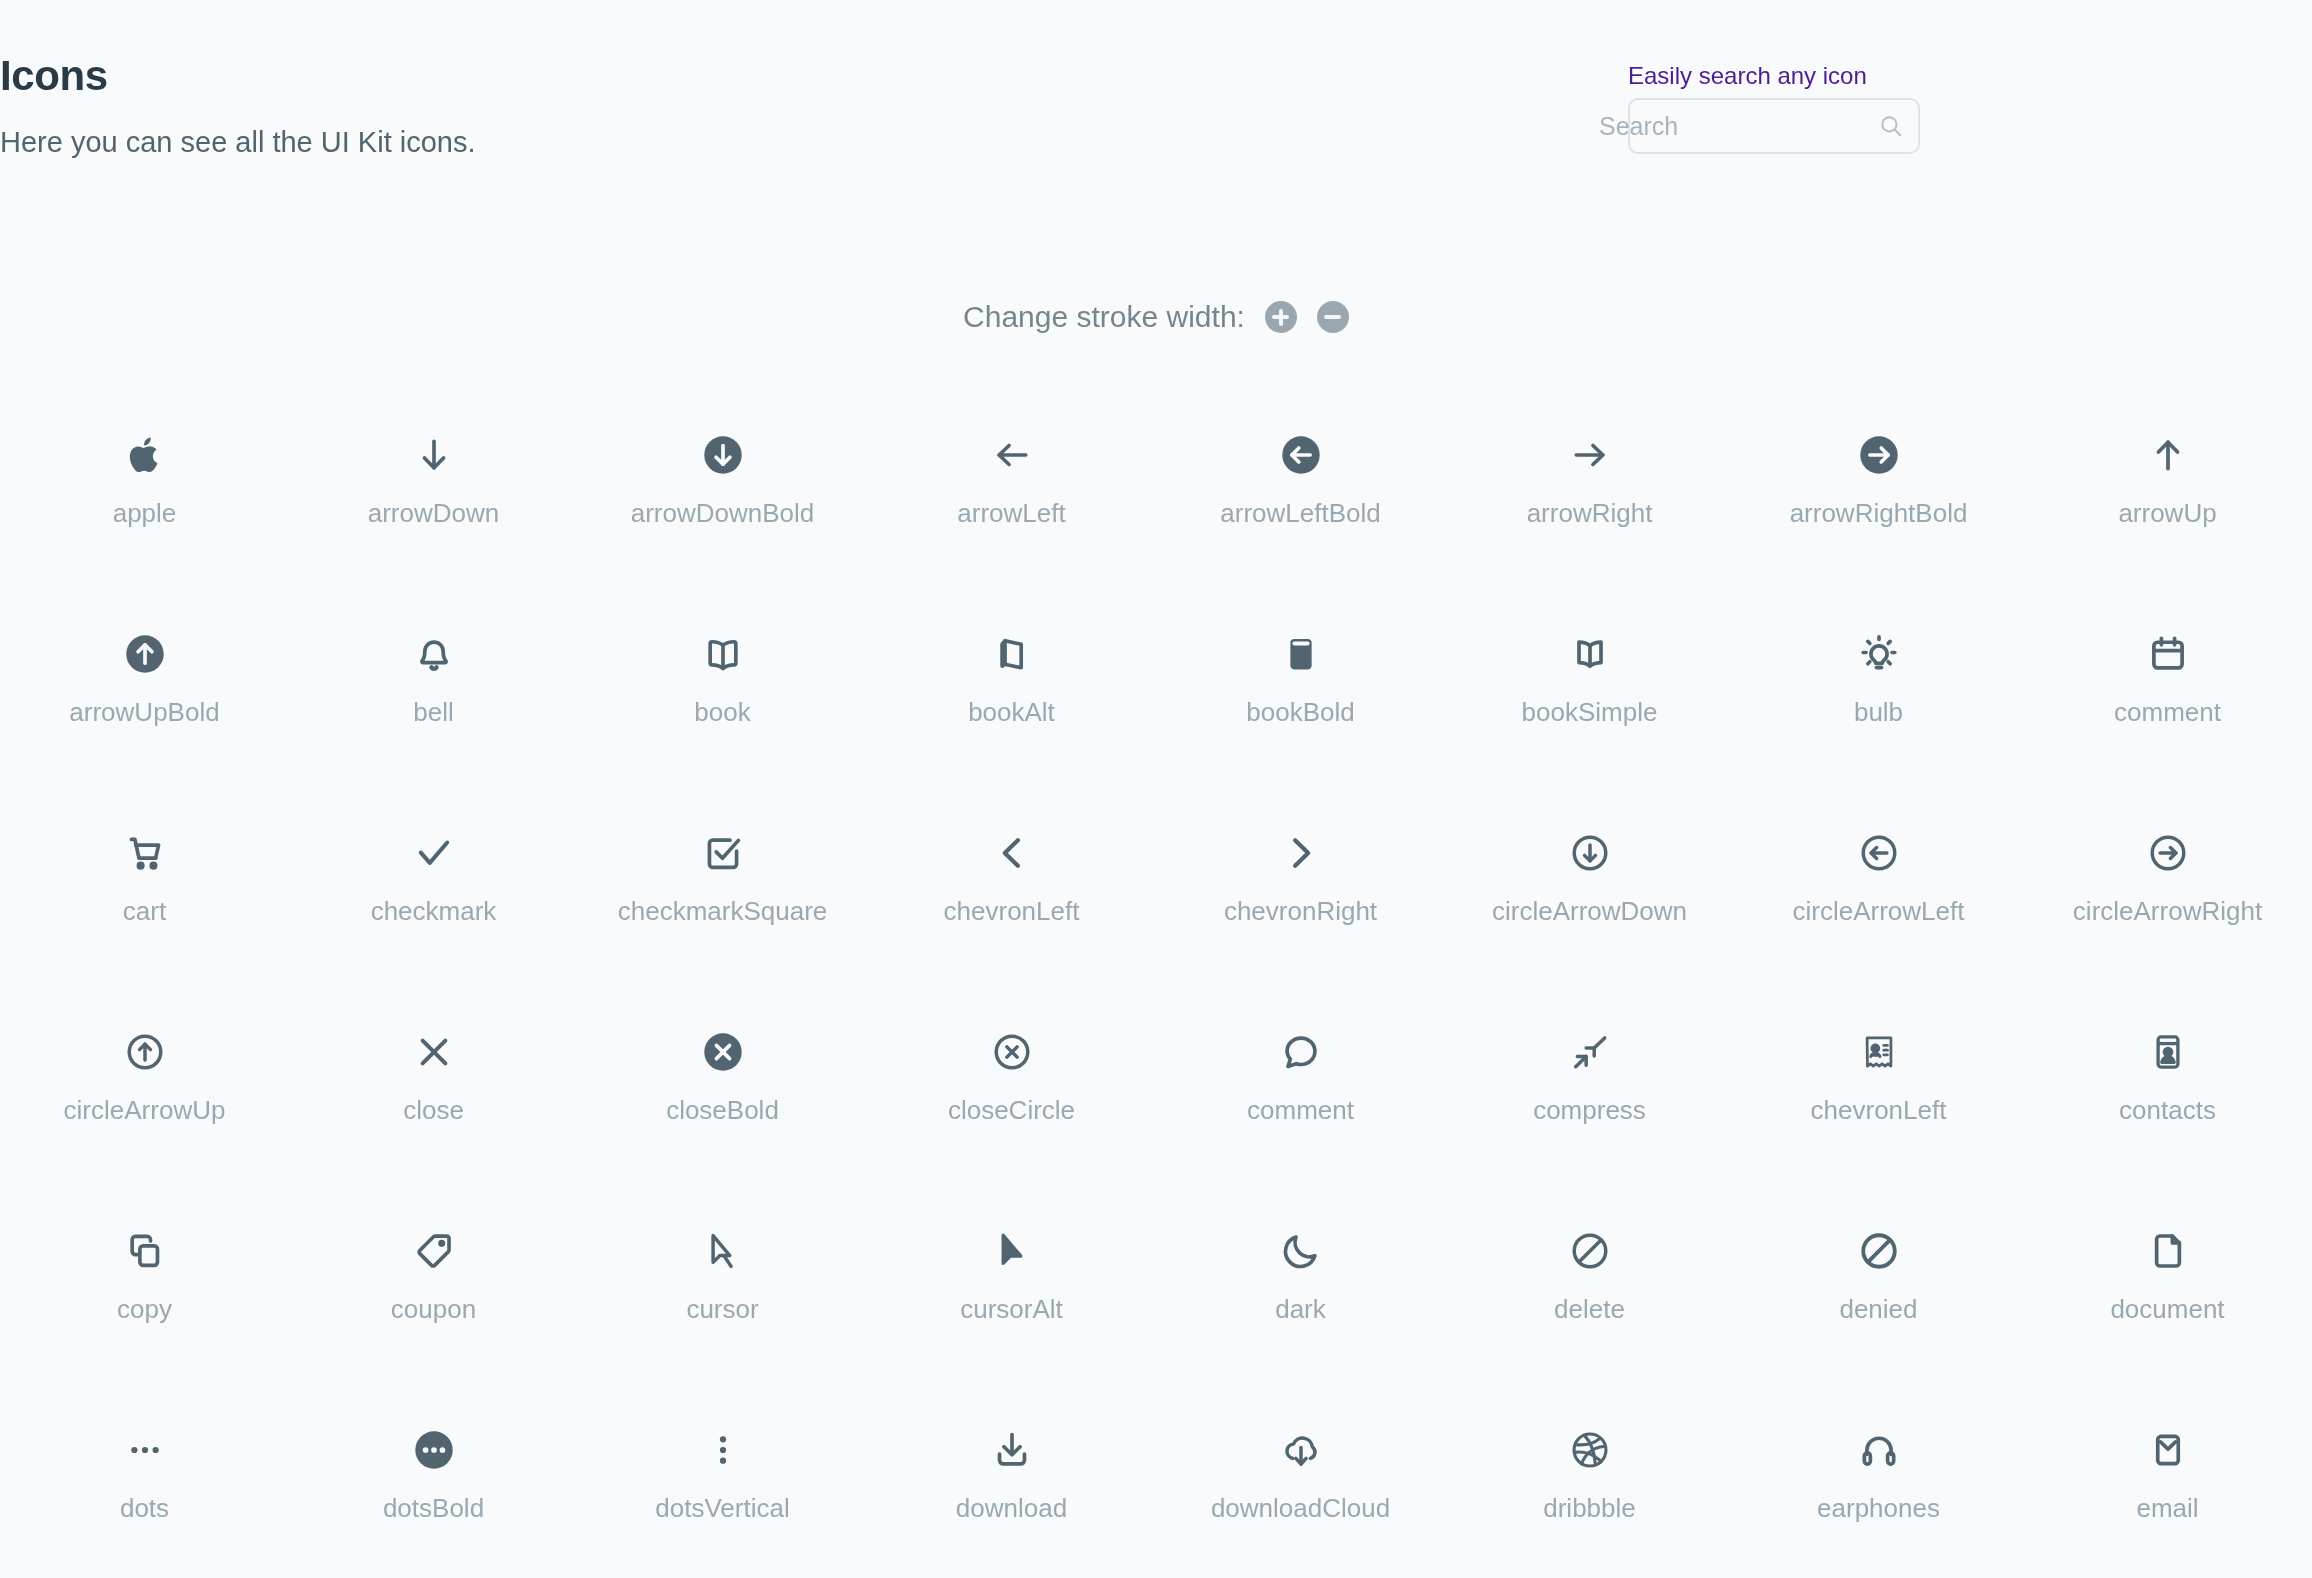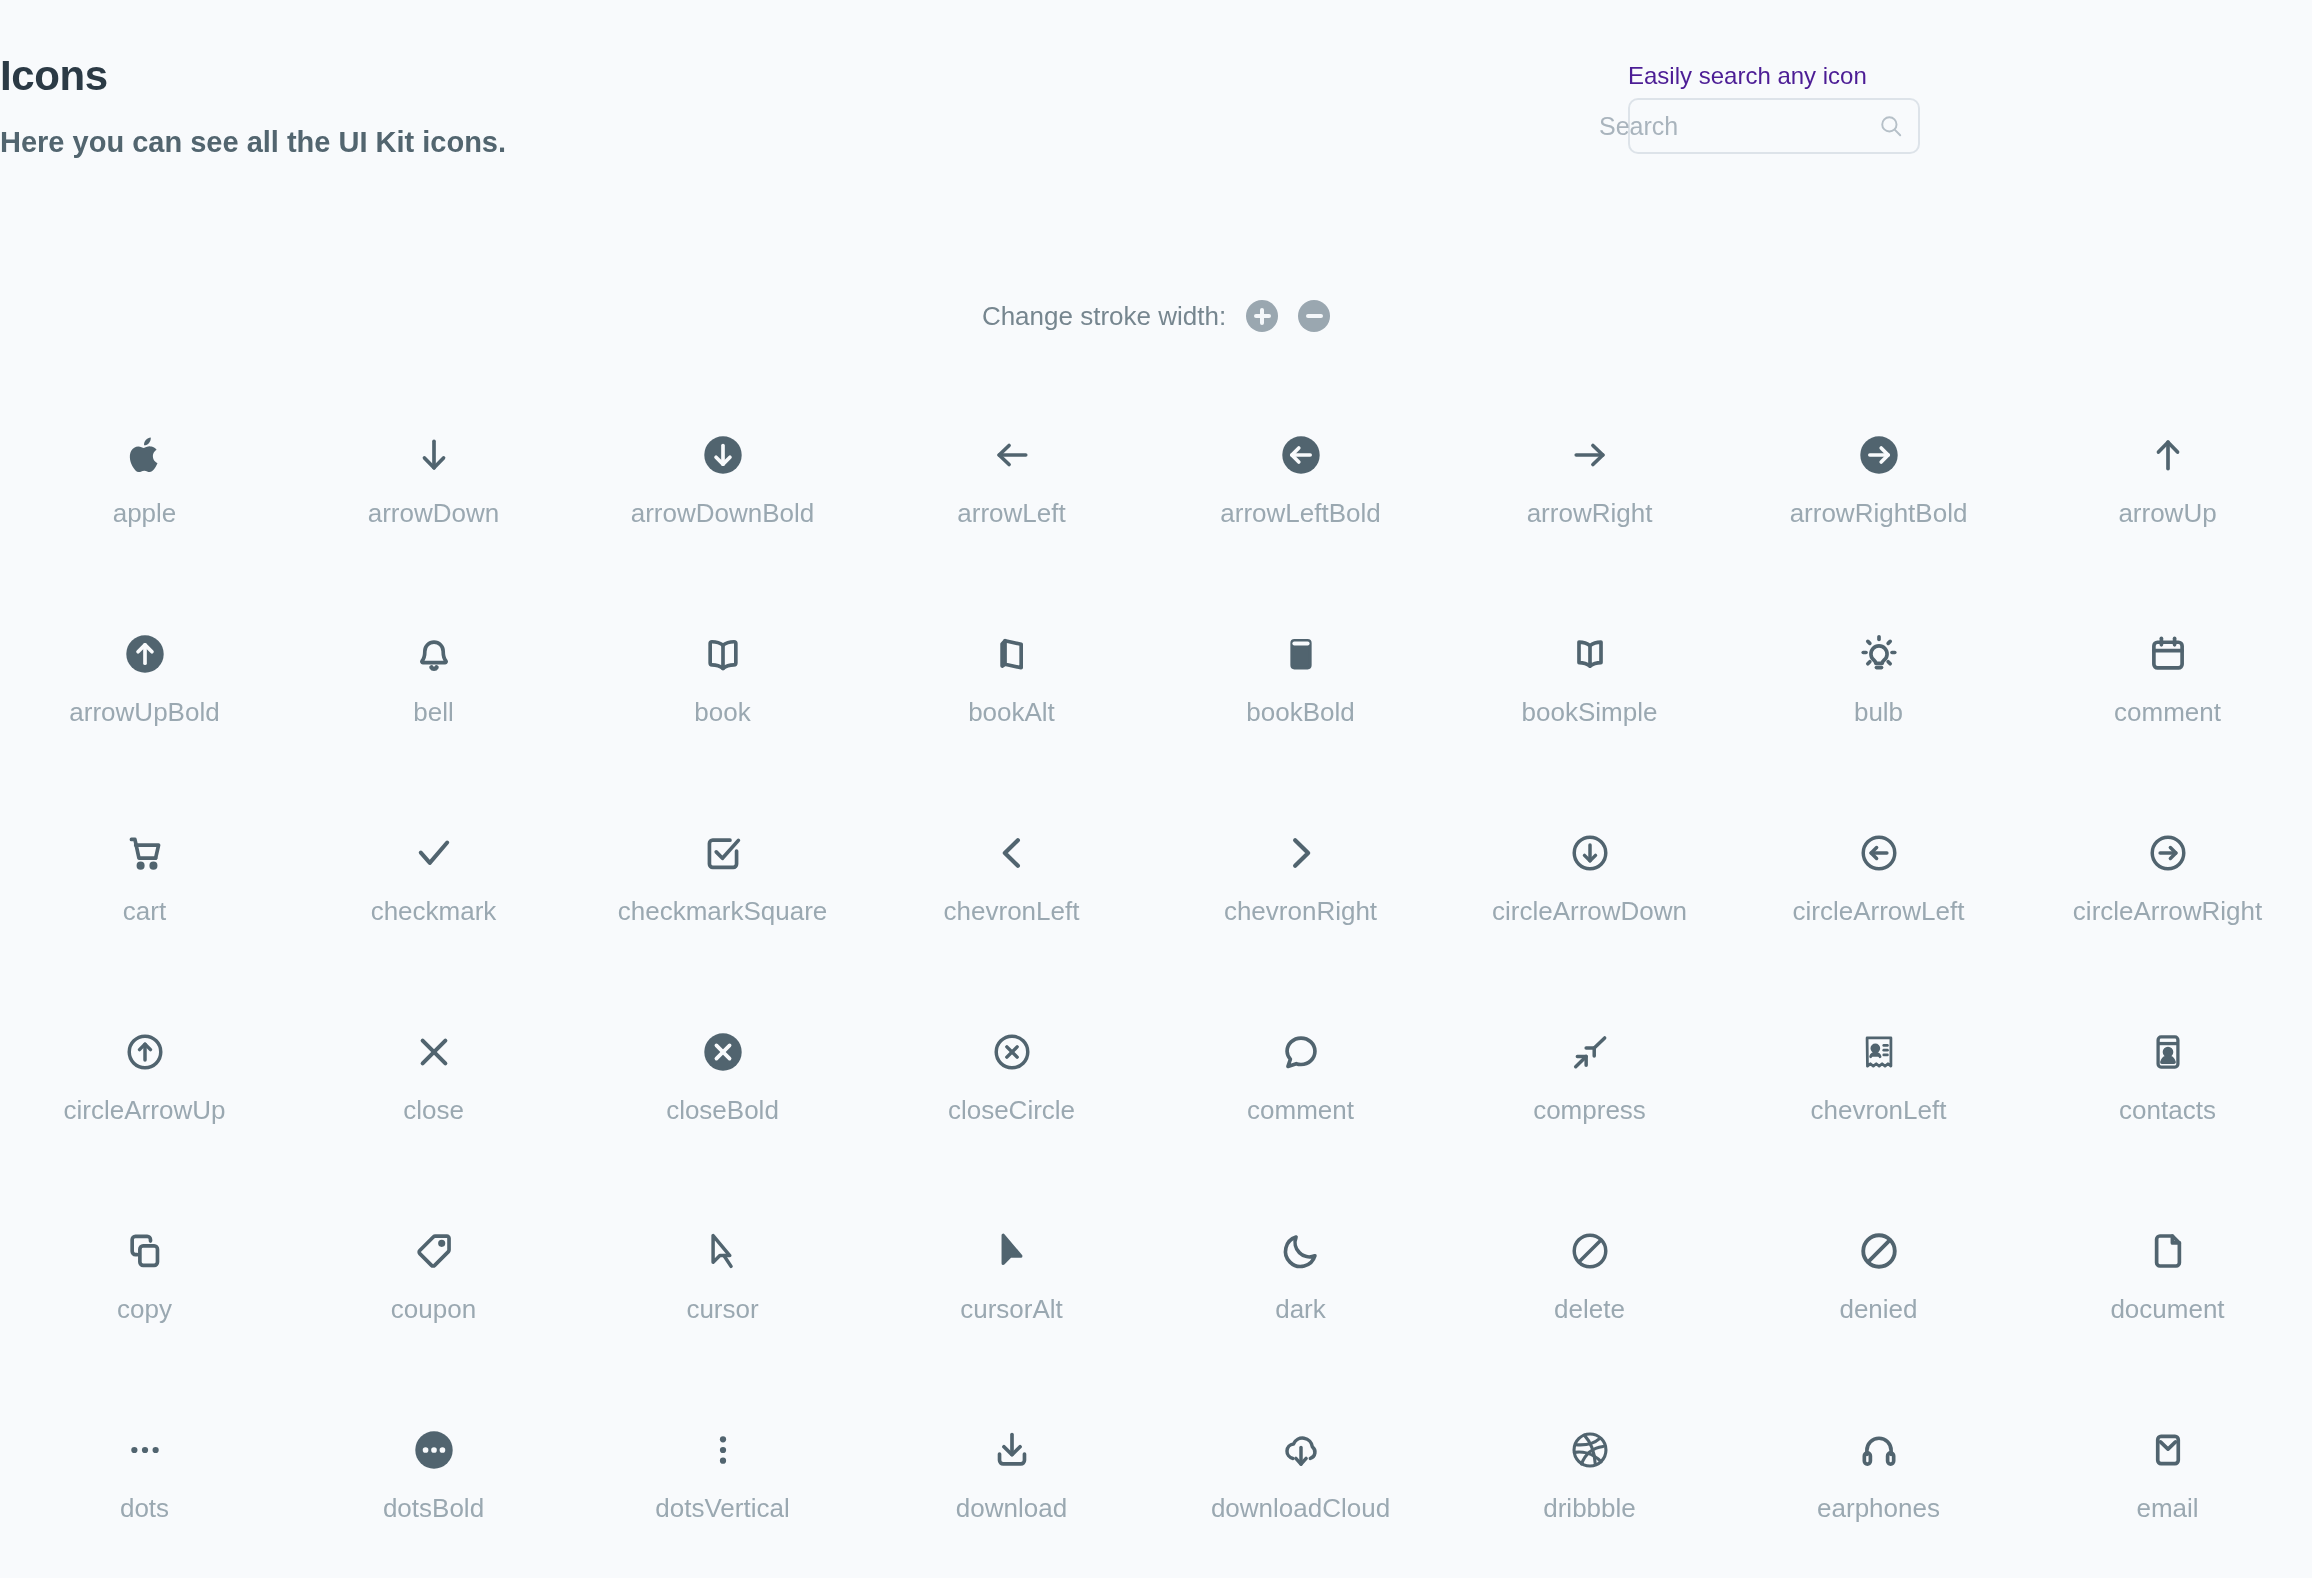--- a/index.html
+++ b/index.html
@@ -23,21 +23,21 @@
     font-size: 42px;
     font-weight: bold;
     color: #2b3a45;
     letter-spacing: -0.4px;
     line-height: 1.15;
   }
   .page-subtitle {
     margin-top: 26px;
     font-size: 29px;
     color: #52656f;
-    font-weight: 700;
+    font-weight: 400;
   }
 
   .search-block {
     position: absolute;
     left: 1628px;
     top: 62px;
     width: 300px;
   }
   .search-label {
     font-size: 24px;
@@ -81,21 +81,21 @@
   .stroke-bar {
     position: absolute;
     left: 0; right: 0;
     top: 300px;
     display: flex;
     align-items: center;
     justify-content: center;
     gap: 20px;
   }
   .stroke-label {
-    font-size: 26px;
+    font-size: 30px;
     color: #76868f;
   }
   .round-btn {
     width: 32px; height: 32px;
     border-radius: 50%;
     background: #9aa7b0;
     display: flex; align-items: center; justify-content: center;
     cursor: pointer;
     border: none;
     flex: none;

